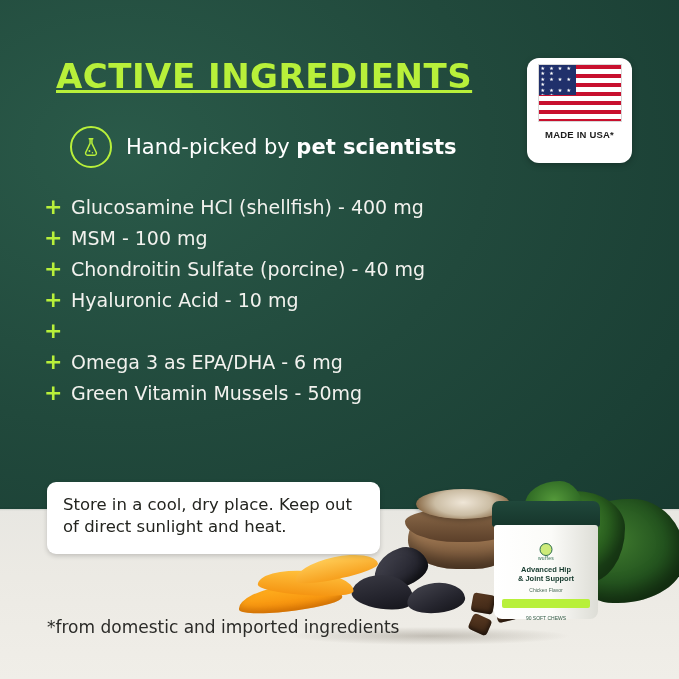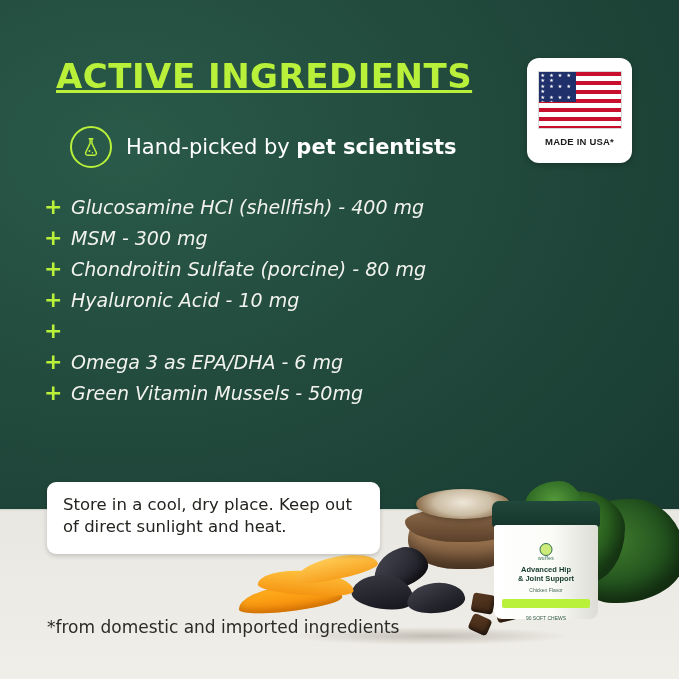--- a/index.html
+++ b/index.html
@@ -35,21 +35,21 @@
     text-decoration:underline;
   }
 
   
   .flag-badge{
     position:absolute;right:47px;top:58px;
     width:105px;height:105px;border-radius:12px;
     background:#ffffff;
     box-shadow:0 2px 6px rgba(0,0,0,.25);
     display:flex;flex-direction:column;align-items:center;justify-content:flex-start;
-    padding-top:13px;box-sizing:border-box;
+    padding-top:6px;box-sizing:border-box;
   }
   .flag{
     width:84px;height:58px;position:relative;overflow:hidden;
     border:1px solid #d8d8d8;box-sizing:border-box;background:#ffffff;
   }
   .flag .stripes{
     position:absolute;inset:0;
     background:repeating-linear-gradient(
       180deg,
       #c8102e 0px, #c8102e 4.46px,
@@ -95,21 +95,20 @@
     display:flex;align-items:baseline;gap:13px;
     margin-bottom:9px;
   }
   .plus{
     color:#b8f03a;font-size:22px;line-height:22px;font-weight:bold;width:14px;text-align:center;
     font-family:"DejaVu Sans",sans-serif;
   }
   .ing-text{
     color:#f2f2ee;font-size:19px;
     font-family:"DejaVu Sans","Liberation Sans",sans-serif;
-    font-style:italic;
   }
 
   
   .callout{
     position:absolute;left:47px;top:482px;width:333px;height:72px;
     background:#ffffff;border-radius:9px;
     box-shadow:0 2px 5px rgba(0,0,0,.18);
     padding:12px 16px;box-sizing:border-box;
     color:#23241f;font-size:16.5px;line-height:1.35;
     font-family:"DejaVu Sans","Liberation Sans",sans-serif;
@@ -262,25 +261,25 @@
     </div>
   </div>
 
   <div class="ing-list">
     <div class="ing-item">
       <span class="plus">+</span>
       <span class="ing-text">Glucosamine HCl (shellfish) - 400 mg</span>
     </div>
     <div class="ing-item">
       <span class="plus">+</span>
-      <span class="ing-text">MSM - 300 mg</span>
-    </div>
-    <div class="ing-item">
-      <span class="plus">+</span>
-      <span class="ing-text">Chondroitin Sulfate (porcine) - 80 mg</span>
+      <span class="ing-text">MSM - 100 mg</span>
+    </div>
+    <div class="ing-item">
+      <span class="plus">+</span>
+      <span class="ing-text">Chondroitin Sulfate (porcine) - 40 mg</span>
     </div>
     <div class="ing-item">
       <span class="plus">+</span>
       <span class="ing-text">Hyaluronic Acid - 10 mg</span>
     </div>
     <div class="ing-item">
       <span class="plus">+</span>
     </div>
     <div class="ing-item">
       <span class="plus">+</span>

